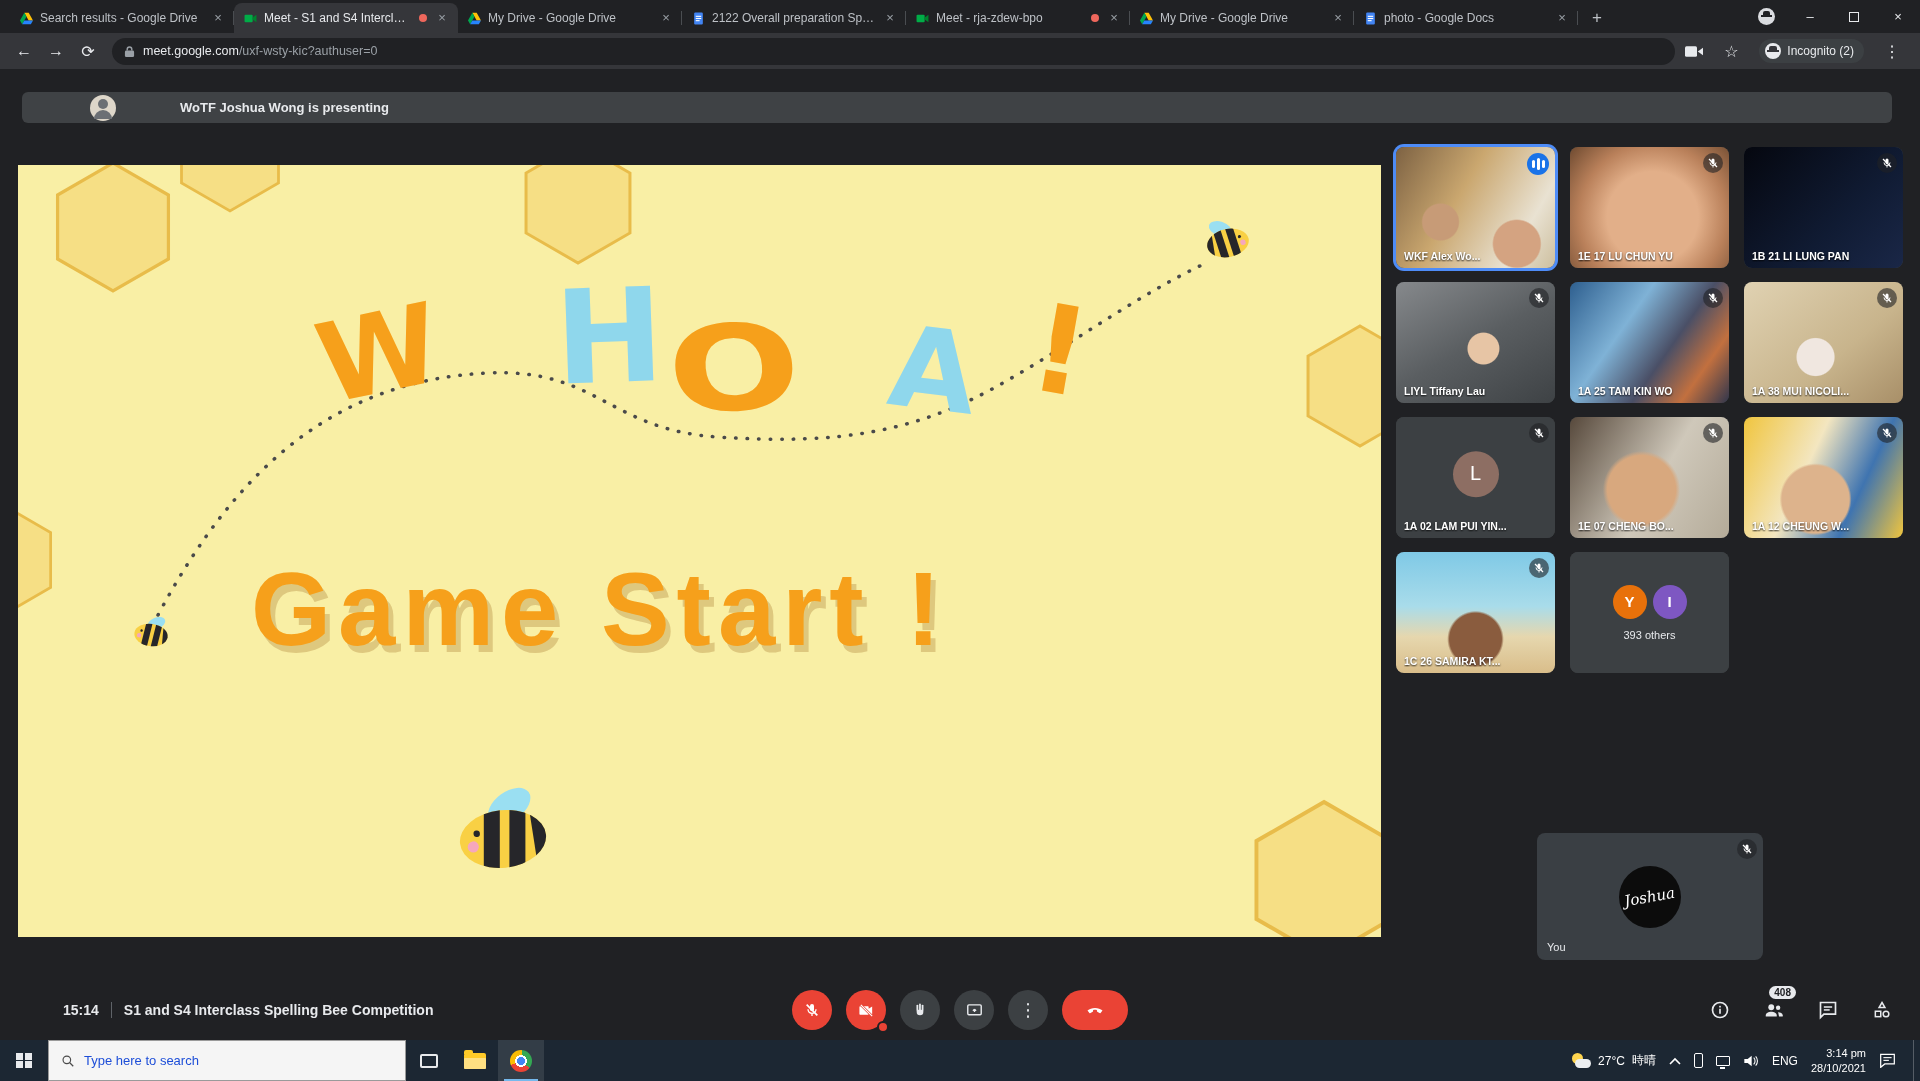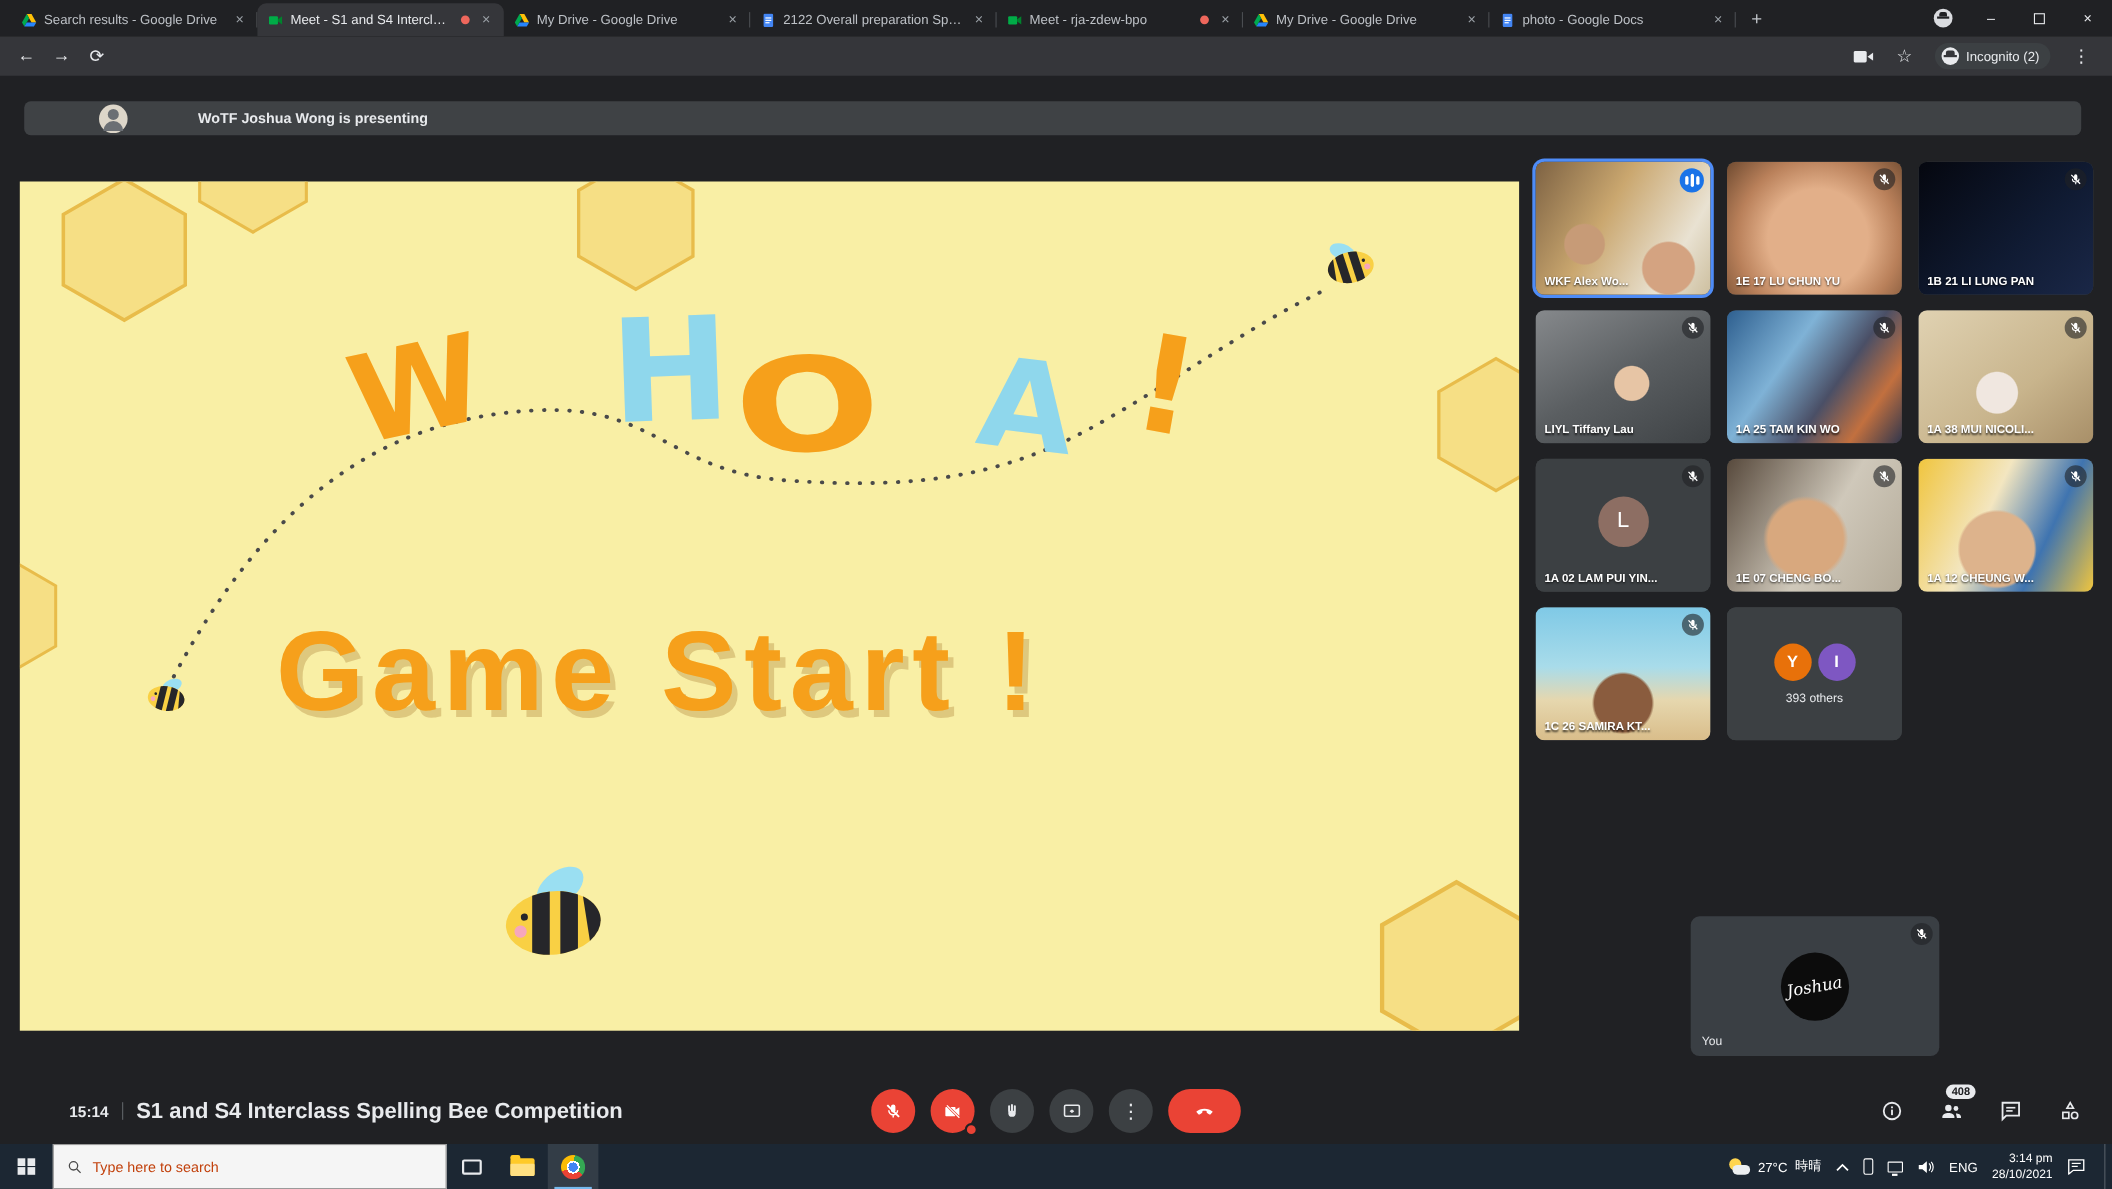--- a/index.html
+++ b/index.html
@@ -103,21 +103,21 @@
   .you-logo span { color:#fff; font-family:"DejaVu Serif", serif; font-style:italic; font-size:15px;
          transform:rotate(-10deg); }
   .you-label { position:absolute; left:10px; bottom:7px; color:#e8eaed; font-size:11px; }
 
   
   .controlbar { position:absolute; left:0; right:0; bottom:0; height:60px; background:#202124;
          display:flex; align-items:center; }
   .cb-left { display:flex; align-items:center; margin-left:63px; gap:12px; }
   .cb-time { color:#e8eaed; font-size:14px; font-weight:bold; }
   .cb-div { width:1px; height:16px; background:#5f6368; }
-  .cb-title { color:#e8eaed; font-size:20px; font-weight:bold;text-align:center; }
+  .cb-title { color:#e8eaed; font-size:14px; font-weight:bold;text-align:center; }
   .cb-center { position:absolute; left:50%; transform:translateX(-50%); display:flex; gap:14px; align-items:center; }
   .cbtn { width:40px; height:40px; border-radius:50%; background:#3c4043; display:flex;
          align-items:center; justify-content:center; position:relative; }
   .cbtn.red { background:#ea4335; }
   .cbtn .dots { color:#e8eaed; font-size:18px; letter-spacing:0; }
   .cam-badge { position:absolute; right:-3px; bottom:-3px; width:12px; height:12px; border-radius:50%;
          background:#ea4335; border:2px solid #202124; }
   .endcall { width:66px; height:40px; border-radius:20px; background:#ea4335; display:flex;
          align-items:center; justify-content:center; }
   .cb-right { margin-left:auto; display:flex; align-items:center; gap:30px; padding-right:26px; }
@@ -125,21 +125,21 @@
   .count-badge { position:absolute; top:-12px; right:-10px; background:#e8eaed; color:#202124;
          font-size:10px; border-radius:9px; padding:1px 5px; font-weight:bold; }
 
   
   .taskbar { height:41px; background:#1c2733; display:flex; align-items:stretch; }
   .tb-start { width:48px; display:flex; align-items:center; justify-content:center; }
   .win-logo { display:grid; grid-template-columns:7px 7px; grid-template-rows:7px 7px; gap:1.5px; }
   .win-logo i { background:#e8eaed; display:block; }
   .tb-search { width:358px; background:#f5f5f5; border:1px solid #9a9a9a; display:flex; align-items:center;
          gap:9px; padding-left:12px; margin:0; }
-  .tb-search span { color:#c2410c; font-size:13px; }
+  .tb-search span { color:#1d4ed8; font-size:13px; }
   .tb-app { width:46px; display:flex; align-items:center; justify-content:center; position:relative; }
   .tb-app.active { background:rgba(255,255,255,.10); }
   .tb-app.active::after { content:""; position:absolute; left:6px; right:6px; bottom:0; height:2px; background:#76b9ed; }
   .chrome-ball { width:22px; height:22px; border-radius:50%;
          background:radial-gradient(circle at 50% 50%, #4285F4 0 27%, #fff 27% 38%, rgba(0,0,0,0) 38%),
            conic-gradient(from 130deg, #EA4335 0 33%, #FBBC05 33% 66%, #34A853 66% 100%); }
   .folder { position:relative; width:22px; height:16px; background:#FFCA28; border-radius:2px; }
   .folder::before { content:""; position:absolute; left:0; top:-3px; width:9px; height:4px;
          background:#FFCA28; border-radius:2px 2px 0 0; }
   .folder::after { content:""; position:absolute; left:0; bottom:0; width:22px; height:11px;
@@ -251,20 +251,27 @@
           <span class="maxbox"></span>
         </div>
       <div class="winbtn">×</div>
     </div>
   </div>
 
   <div class="toolbar">
     <div class="navbtn">←</div>
     <div class="navbtn">→</div>
     <div class="navbtn">⟳</div>
+    <div class="omnibox">
+      <svg width="11" height="13" viewBox="0 0 12 14">
+          <rect x="1" y="6" width="10" height="7" rx="1.5" fill="#9aa0a6"></rect>
+          <path d="M3.5 6V4.5a2.5 2.5 0 0 1 5 0V6" stroke="#9aa0a6" stroke-width="1.6" fill="none"></path>
+        </svg>
+      <span class="url"><b>meet.google.com</b><span>/uxf-wsty-kic?authuser=0</span></span>
+    </div>
     <div class="omni-right">
       <svg width="18" height="13" viewBox="0 0 24 16">
           <rect x="0" y="1" width="16" height="14" rx="2" fill="#e8eaed"></rect>
           <path d="M17 8l7-5v10z" fill="#e8eaed"></path>
         </svg>
       <div class="navbtn">☆</div>
       <div class="incog-pill">
         <span class="incog-glyph"></span>
         <span>Incognito (2)</span>
       </div>

